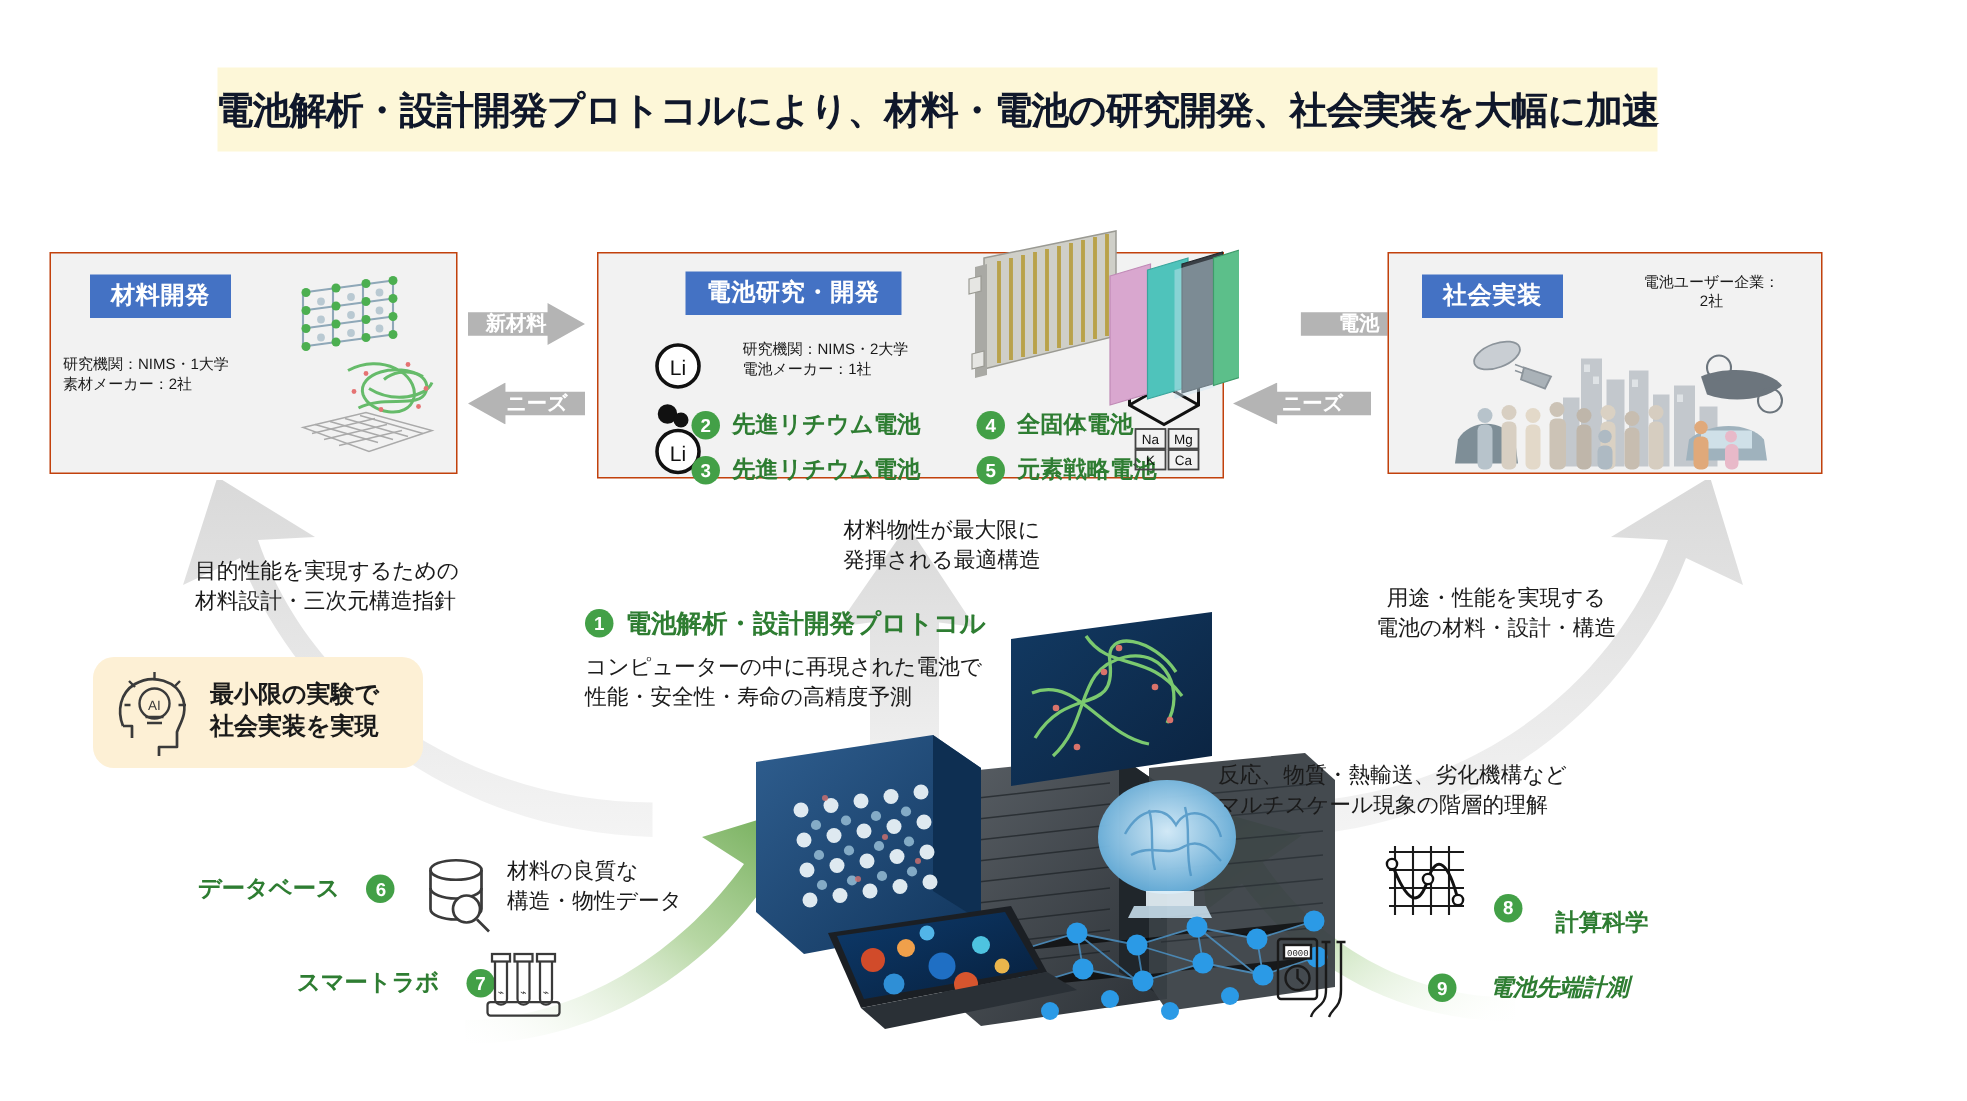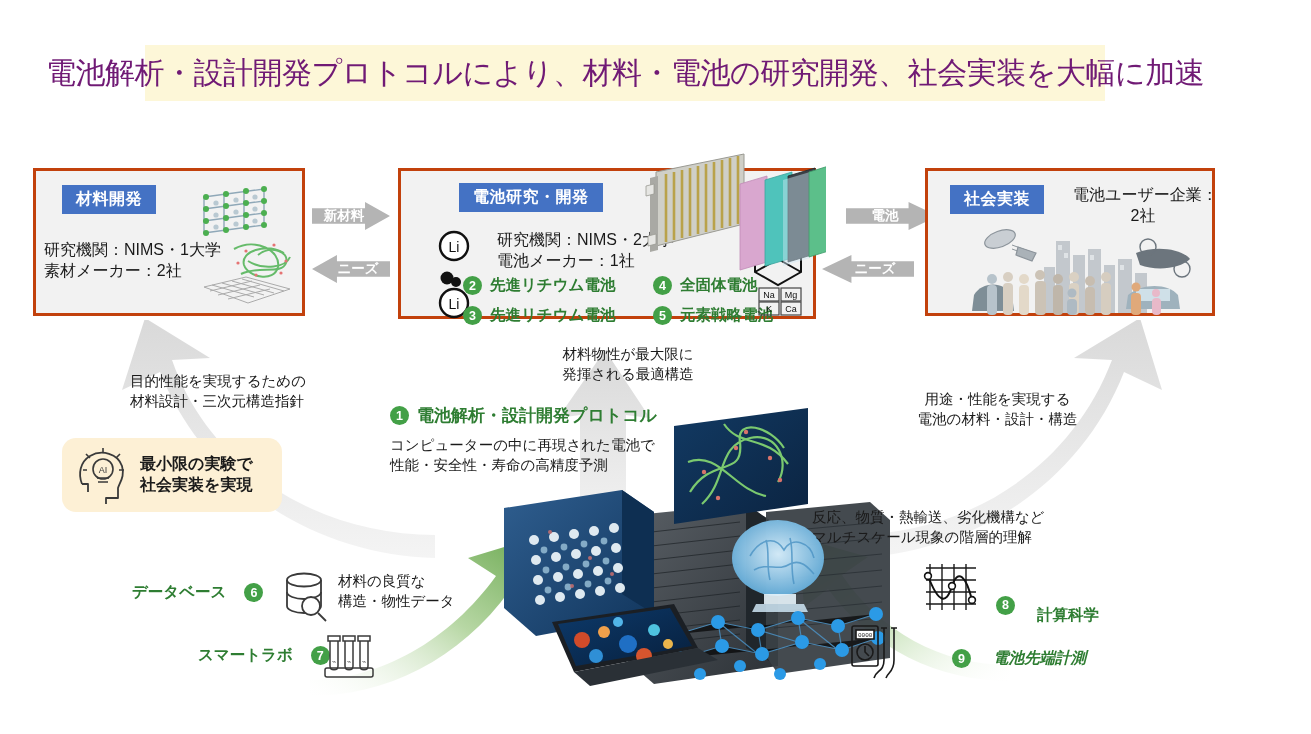--- a/index.html
+++ b/index.html
@@ -13,39 +13,39 @@
   }
   .abs { position: absolute; }
 
   
   #title-banner {
     left: 145px; top: 45px; width: 960px; height: 56px;
     background: #fdf7d8;
     display: flex; align-items: center; justify-content: center;
   }
   #title-text {
-    font-size: 30px; font-weight: normal; color: #701a75;
+    font-size: 25px; font-weight: bold; color: #0f172a;
     letter-spacing: -0.5px; white-space: nowrap;
   }
 
   
   .panel {
     background: #f2f2f2;
-    border: 3px solid #c2410c;
+    border: 1px solid #c2410c;
   }
   #panel-material { left: 33px; top: 168px; width: 272px; height: 148px; }
   #panel-research { left: 398px; top: 168px; width: 418px; height: 151px; }
   #panel-social  { left: 925px; top: 168px; width: 290px; height: 148px; }
 
   .badge {
     background: #4472C4; color: #fff; font-weight: bold;
     font-size: 16px; padding: 4px 14px; display: inline-block;
     letter-spacing: 0.5px;
   }
-  .panel-line { font-size: 16px; line-height: 1.32; white-space: nowrap; }
+  .panel-line { font-size: 10px; line-height: 1.32; white-space: nowrap; }
 
   
   .garrow {
     background: #b4b4b4;
     color: #fff; font-weight: bold; font-size: 13.5px;
     display: flex; align-items: center; justify-content: center;
   }
   .garrow.right { clip-path: polygon(0 22%, 68% 22%, 68% 0, 100% 50%, 68% 100%, 68% 78%, 0 78%); }
   .garrow.left  { clip-path: polygon(100% 22%, 32% 22%, 32% 0, 0 50%, 32% 100%, 32% 78%, 100% 78%); }
   .garrow.right span { margin-right: 14px; }
@@ -269,21 +269,21 @@
 
   <g>
     <path d="M104 34 L131 26 L131 112 L104 120 Z" fill="#d9a7cf" stroke="#c08ab6" stroke-width="0.8"></path>
     <path d="M129 30 L156 22 L156 108 L129 116 Z" fill="#4fc3bb" stroke="#3aa59d" stroke-width="0.8"></path>
     <path d="M152 26 L179 18 L179 104 L152 112 Z" fill="#3a4046" stroke="#23282c" stroke-width="0.8"></path>
     <path d="M147 30 L174 22 L174 108 L147 116 Z" fill="#cfe6f5" opacity="0.45"></path>
     <path d="M173 22 L196 15 L196 100 L173 107 Z" fill="#5cbf8a" stroke="#3f9a6a" stroke-width="0.8"></path>
   </g>
 </svg>
 
-<div class="abs garrow right" style="left:846px; top:202px; width:92px; height:28px;">
+<div class="abs garrow right" style="left:867px; top:202px; width:92px; height:28px;">
   <span>電池</span>
 </div>
 <div class="abs garrow left" style="left:822px; top:255px; width:92px; height:28px;">
   <span>ニーズ</span>
 </div>
 
 <div class="abs panel" id="panel-social">
   <div class="abs" style="left:22px; top:14px;">
     <span class="badge">社会実装</span>
   </div>

